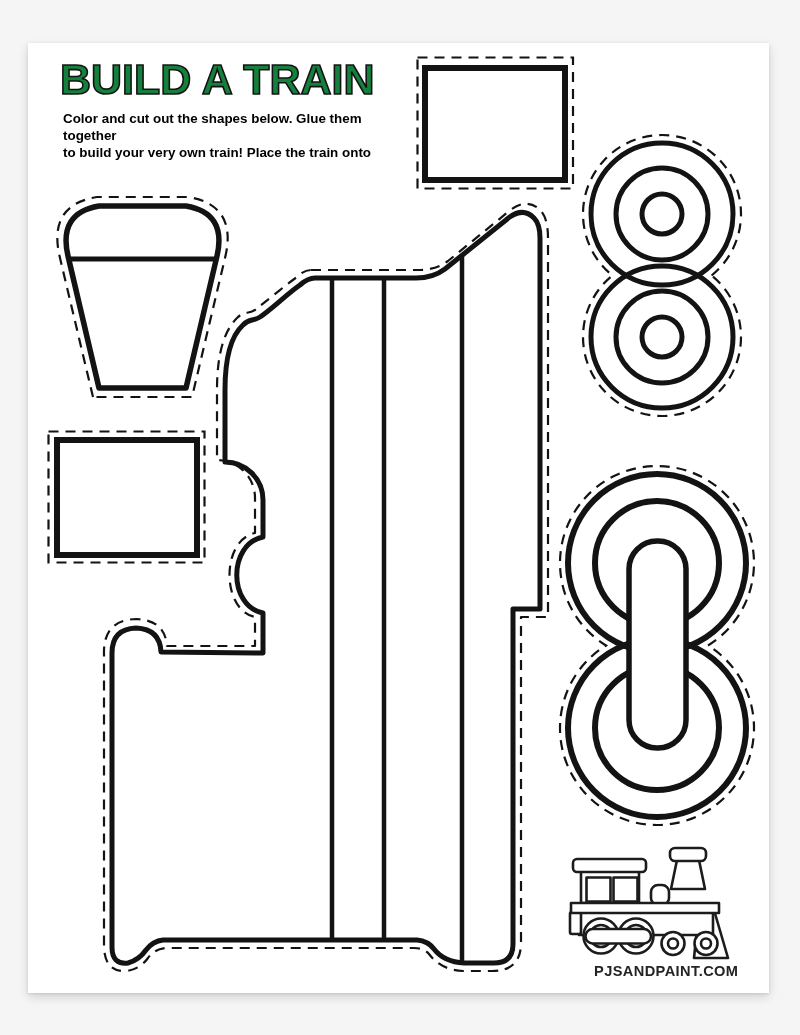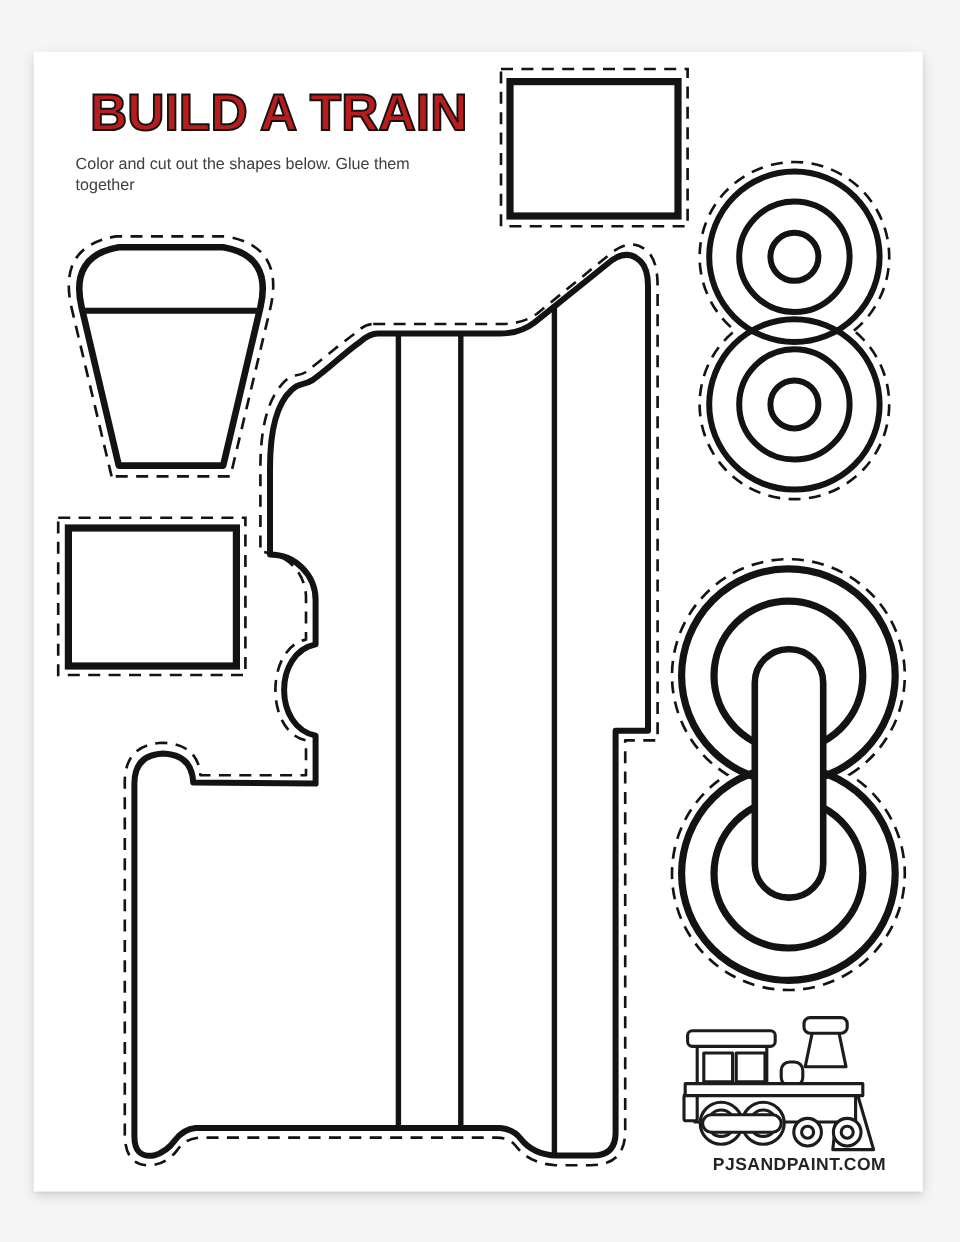--- a/index.html
+++ b/index.html
@@ -1,38 +1,39 @@
 <!DOCTYPE html>
 <html><head>
 <meta charset="utf-8">
 <style>
   html,body{margin:0;padding:0;}
   body{background:#f5f5f6;font-family:"Liberation Sans",sans-serif;}
   .canvas{position:relative;width:800px;height:1035px;background:#f5f5f6;overflow:hidden;}
   .paper{position:absolute;left:28px;top:43px;width:741px;height:950px;background:#ffffff;
          box-shadow:0 4px 10px rgba(0,0,0,.14),0 1px 3px rgba(0,0,0,.10);}
-  .title{position:absolute;left:60px;top:56px;margin:15px;font-size:43px;line-height:46px;
-         font-weight:900;letter-spacing:0px;color:#b91c1c;-webkit-text-stroke:1.6px #121212;
+  .title{position:absolute;left:60px;top:56px;margin:0;font-size:43px;line-height:46px;
+         font-weight:900;letter-spacing:0px;color:#15803d;-webkit-text-stroke:1.6px #121212;
          font-family:"Liberation Sans",sans-serif;}
-  .instructions{position:absolute;left:63px;top:129px;width:330px;font-size:13.4px;
-         line-height:16.8px;color:#404040;font-weight:400;}
+  .instructions{position:absolute;left:63px;top:111px;width:330px;font-size:13.4px;
+         line-height:16.8px;color:#000000;font-weight:700;}
   .shapes-svg{position:absolute;left:0;top:0;}
   .footer-site{position:absolute;left:594px;top:963px;width:130px;text-align:right;
          font-size:14.6px;font-weight:700;letter-spacing:.4px;color:#242424;}
 </style>
 </head>
 <body>
 
 <div class="canvas">
   <div class="paper"></div>
 
   <h1 class="title">BUILD A TRAIN</h1>
 
   <div class="instructions">
     <div>Color and cut out the shapes below. Glue them together</div>
+    <div>to build your very own train! Place the train onto</div>
   </div>
 
   <svg class="shapes-svg" width="800" height="1035" viewBox="0 0 800 1035">
 
     <g stroke="#131313" fill="none">
       <rect x="417.5" y="57.5" width="155.5" height="131" stroke-width="2.2" stroke-dasharray="10 7"></rect>
       <rect x="425" y="68" width="140" height="112" fill="#ffffff" stroke-width="6"></rect>
     </g>
 
     <g stroke="#131313" fill="none" stroke-linejoin="round">

